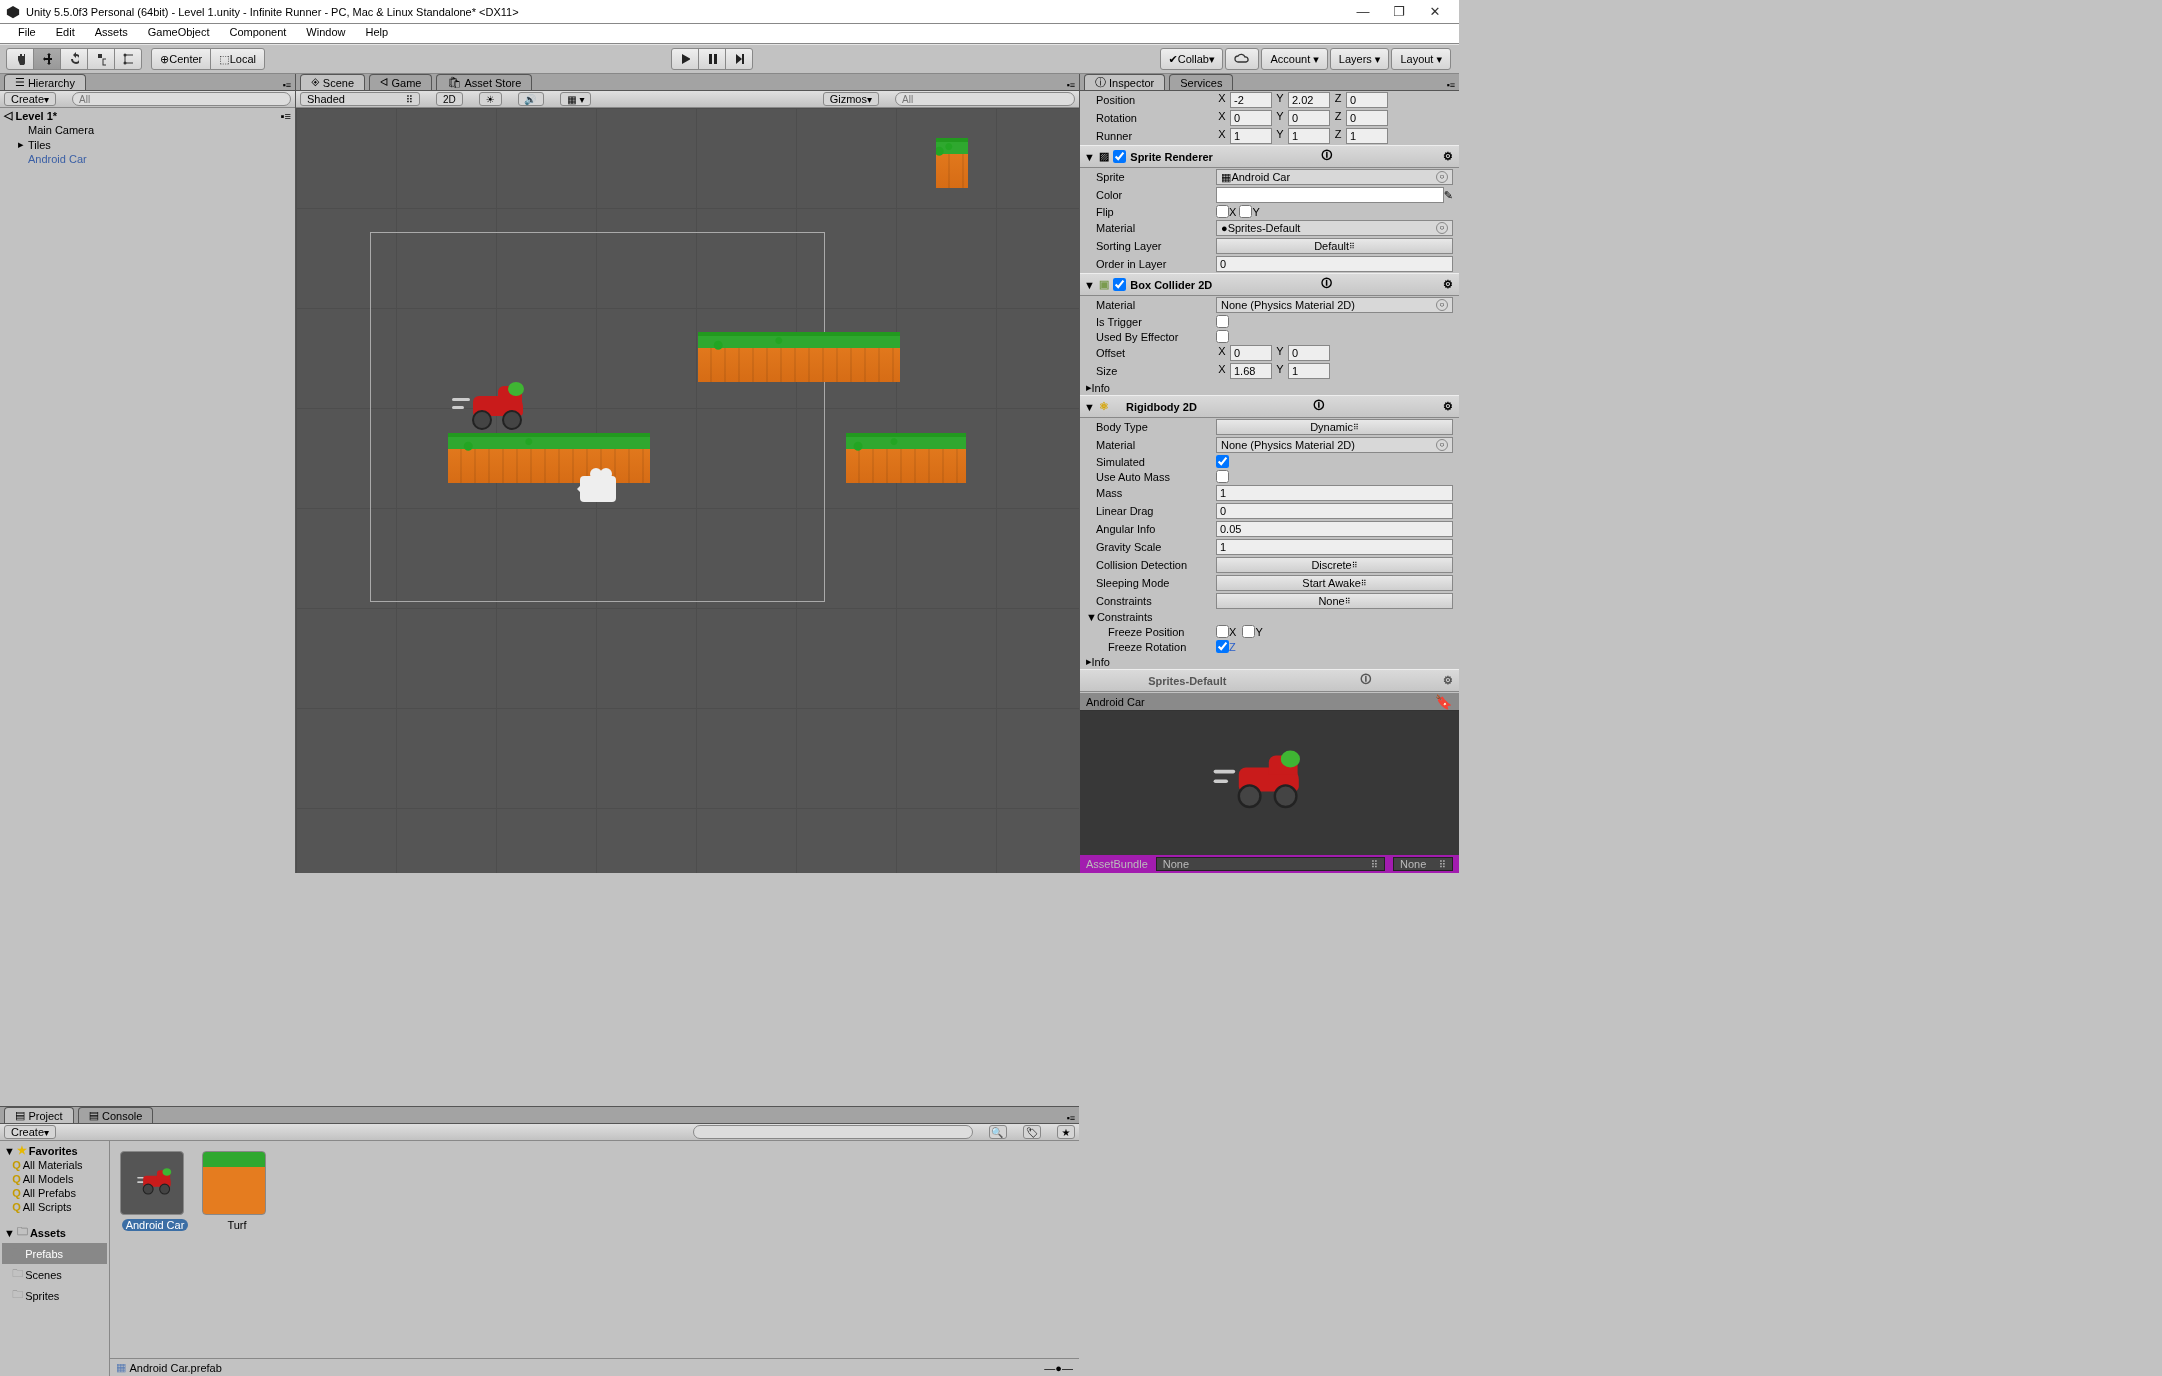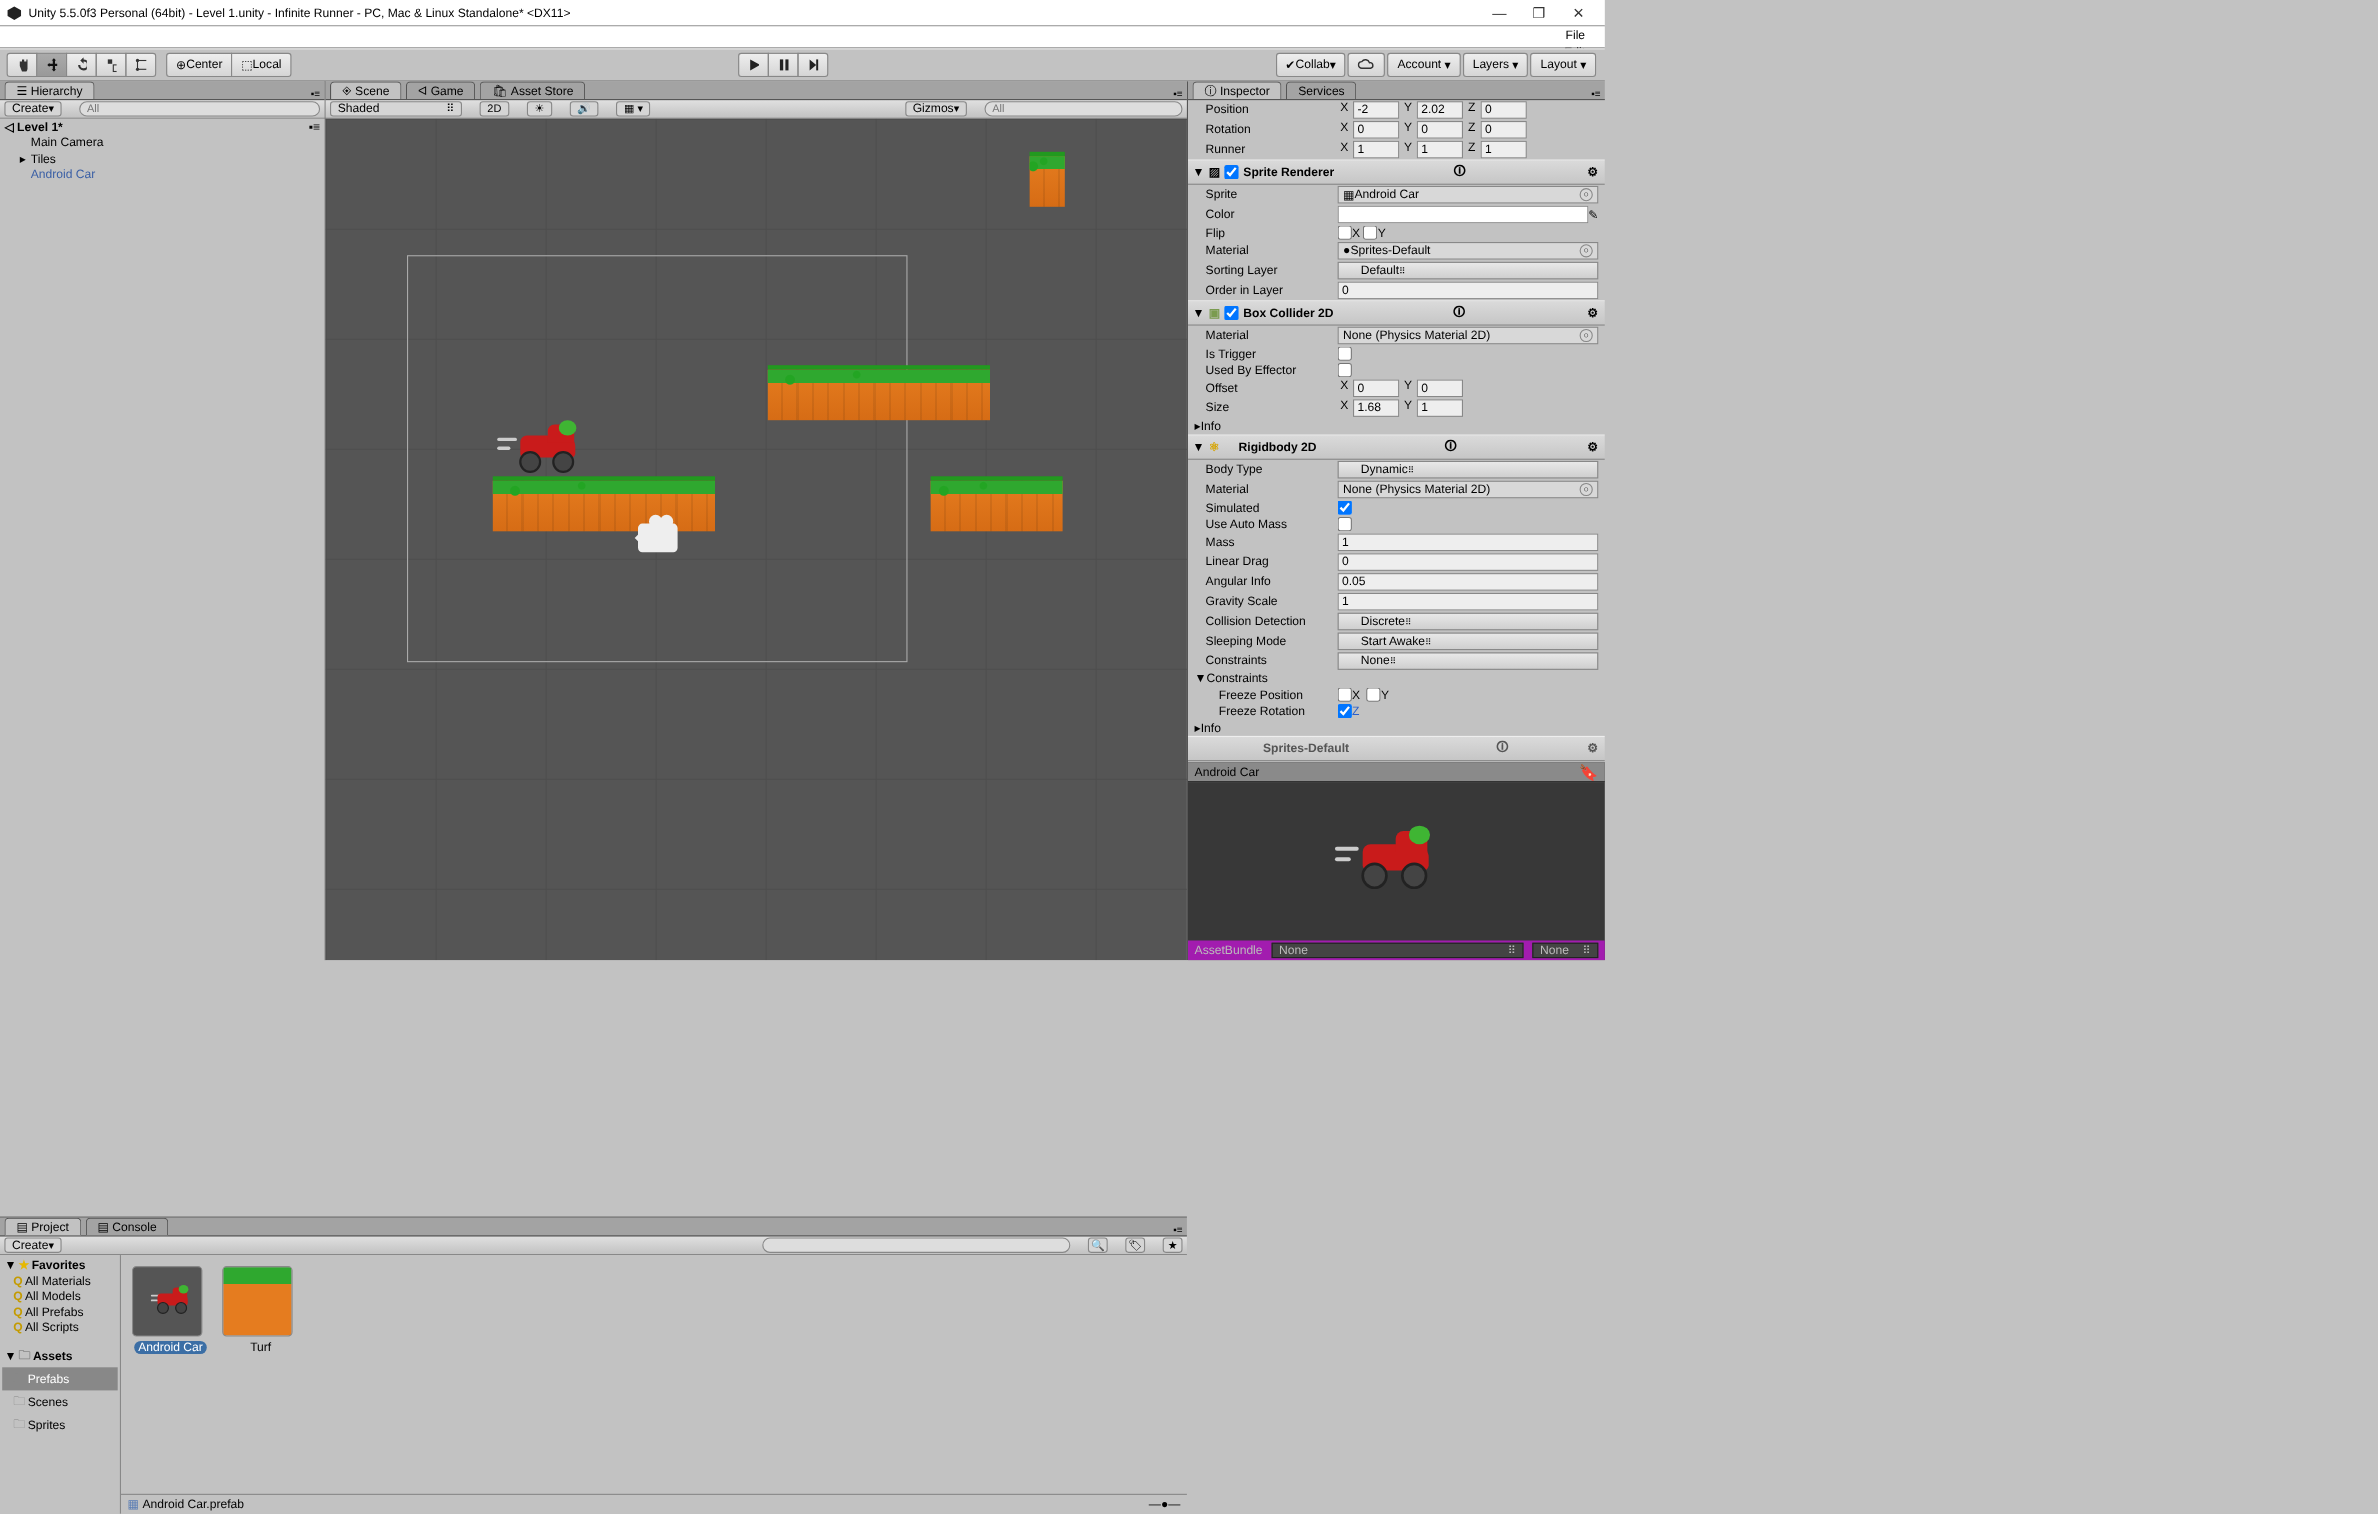--- a/index.html
+++ b/index.html
@@ -3,21 +3,21 @@
 <meta charset="utf-8">
 <style>
 * { margin:0; padding:0; box-sizing:border-box; font-family:"Segoe UI",Tahoma,sans-serif; font-size:11px; }
 body { background:#c2c2c2; color:#000; width:1459px; height:873px; display:flex; flex-direction:column; overflow:hidden; }
 
 .titlebar { height:24px; background:#fff; display:flex; align-items:center; padding:0 6px; border-bottom:1px solid #888; }
 .titlebar .unity-icon { width:14px; height:14px; margin-right:6px; }
 .titlebar .spacer { flex:1; }
 .titlebar .winbtn { width:36px; text-align:center; font-size:13px; color:#333; }
 
-.menubar { height:20px; background:#fff; display:flex; align-items:flex-end; padding:0 8px; border-bottom:1px solid #888;flex-direction:column; }
+.menubar { height:20px; background:#fff; display:flex; align-items:flex-start; padding:0 8px; border-bottom:1px solid #888; }
 .menubar span { padding:2px 10px; }
 
 .toolbar { height:30px; background:#c2c2c2; display:flex; align-items:center; padding:3px 6px; border-top:1px solid #e5e5e5; border-bottom:1px solid #888; }
 .btn { background:linear-gradient(#eee,#d5d5d5); border:1px solid #888; border-radius:3px; height:22px; display:inline-flex; align-items:center; justify-content:center; padding:0 8px; margin-right:2px; cursor:default; }
 .btn-grp .btn { border-radius:0; margin-right:-1px; width:28px; }
 .btn-grp .btn:first-child { border-radius:3px 0 0 3px; }
 .btn-grp .btn:last-child { border-radius:0 3px 3px 0; }
 .btn-grp { display:inline-flex; margin-right:10px; }
 .btn.active { background:linear-gradient(#aaa,#999); }
 .toolbar-gap { flex:1; }
@@ -81,21 +81,21 @@
 .comp-hdr { background:linear-gradient(#dadada,#c6c6c6); border-top:1px solid #eee; border-bottom:1px solid #888; padding:1px 4px; display:flex; align-items:center; font-weight:bold; gap:4px; }
 .comp-hdr .gear { margin-left:auto; width:14px; text-align:center; }
 .prop { display:flex; align-items:center; padding:1px 6px; }
 .prop .lbl { width:130px; padding-left:10px; }
 .prop .xyz { display:flex; gap:2px; flex:1; }
 .prop .xyz label { width:12px; text-align:center; }
 .prop input[type=text] { height:16px; border:1px solid #888; background:#eee; font-size:11px; padding:0 3px; }
 .prop .xyz input { width:42px; }
 .prop .val { flex:1; }
 .prop .val input { width:100%; }
-.prop .drop { flex:1; height:16px; border:1px solid #888; background:linear-gradient(#e8e8e8,#cfcfcf); padding:0 20px; display:flex; align-items:center; justify-content:flex-start; }
+.prop .drop { flex:1; height:16px; border:1px solid #888; background:linear-gradient(#e8e8e8,#cfcfcf); padding:0 20px; display:flex; align-items:center; justify-content:center; }
 .prop .drop::after { content:"⠿"; font-size:8px; }
 .objfield { flex:1; height:16px; border:1px solid #888; background:#d8d8d8; padding:0 4px; display:flex; align-items:center; }
 .objfield .dot { margin-left:auto; width:12px; height:12px; border:1px solid #888; border-radius:50%; font-size:8px; text-align:center; line-height:10px; }
 .colorfield { flex:1; height:16px; background:#fff; border:1px solid #888; }
 input[type=checkbox]{ width:13px; height:13px; }
 
 .bottom { height:270px; display:flex; flex-direction:column; border-top:1px solid #555; }
 .proj-body { flex:1; display:flex; background:#c2c2c2; }
 .proj-tree { width:110px; border-right:1px solid #888; padding:2px; font-size:11px; }
 .proj-tree .row { padding:1px 2px; display:flex; align-items:center; gap:2px; }

